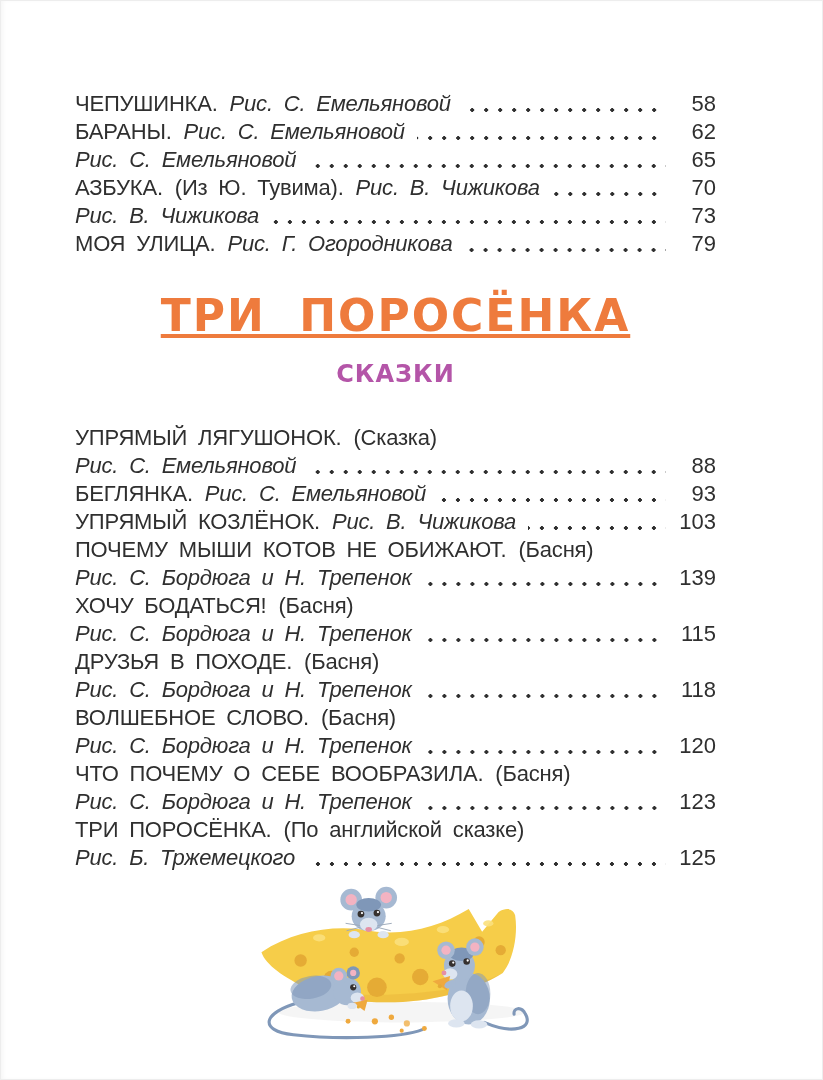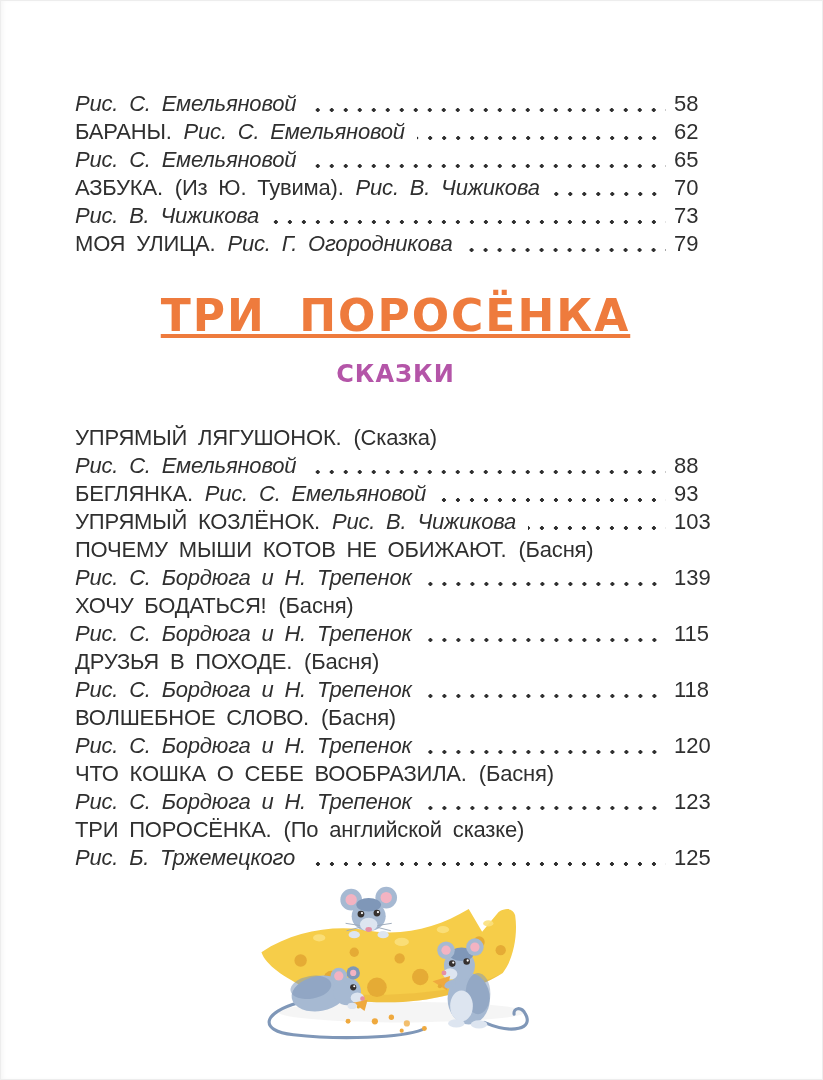--- a/index.html
+++ b/index.html
@@ -38,21 +38,21 @@
     min-width: 14px;
     height: 4px;
     margin: 0 8px 6px 12px;
     background-image: radial-gradient(circle at 2px 2px, var(--ink, #2f2f2f) 1.7px, transparent 2px);
     background-size: 14px 4px;
     background-repeat: repeat-x;
     background-position: right bottom;
   }
   .pagenum {
     min-width: 42px;
-    text-align: left;
+    text-align: right;
     letter-spacing: 0;
   }
   .section-heading {
     margin: 38px 0 0;
     text-align: center;
     font-family: "DejaVu Sans", sans-serif;
     font-weight: bold;
     font-size: 44px;
     line-height: 40px;
     letter-spacing: 2px;
@@ -93,20 +93,21 @@
   .whisker       { stroke: #9aa7b8; stroke-width: 0.9; fill: none; stroke-linecap: round; }
 </style>
 </head>
 <body>
 
 <div class="page">
 
   <div class="toc" id="toc-root">
       <section class="toc-section">
         <div class="toc-line">
+          <span class="seg seg-title">ЧЕПУШИНКА.</span>
           <span class="seg seg-credit">Рис. С. Емельяновой</span>
           <span class="leader"></span>
           <span class="pagenum">58</span>
         </div>
         <div class="toc-line">
           <span class="seg seg-title">БАРАНЫ.</span>
           <span class="seg seg-credit">Рис. С. Емельяновой</span>
           <span class="leader"></span>
           <span class="pagenum">62</span>
         </div>
@@ -188,21 +189,21 @@
         <div class="toc-line">
           <span class="seg seg-title">ВОЛШЕБНОЕ СЛОВО.</span>
           <span class="seg seg-note">(Басня)</span>
         </div>
         <div class="toc-line">
           <span class="seg seg-credit">Рис. С. Бордюга и Н. Трепенок</span>
           <span class="leader"></span>
           <span class="pagenum">120</span>
         </div>
         <div class="toc-line">
-          <span class="seg seg-title">ЧТО КОШКА О СЕБЕ ВООБРАЗИЛА.</span>
+          <span class="seg seg-title">ЧТО ПОЧЕМУ О СЕБЕ ВООБРАЗИЛА.</span>
           <span class="seg seg-note">(Басня)</span>
         </div>
         <div class="toc-line">
           <span class="seg seg-credit">Рис. С. Бордюга и Н. Трепенок</span>
           <span class="leader"></span>
           <span class="pagenum">123</span>
         </div>
         <div class="toc-line">
           <span class="seg seg-title">ТРИ ПОРОСЁНКА.</span>
           <span class="seg seg-note">(По английской сказке)</span>

